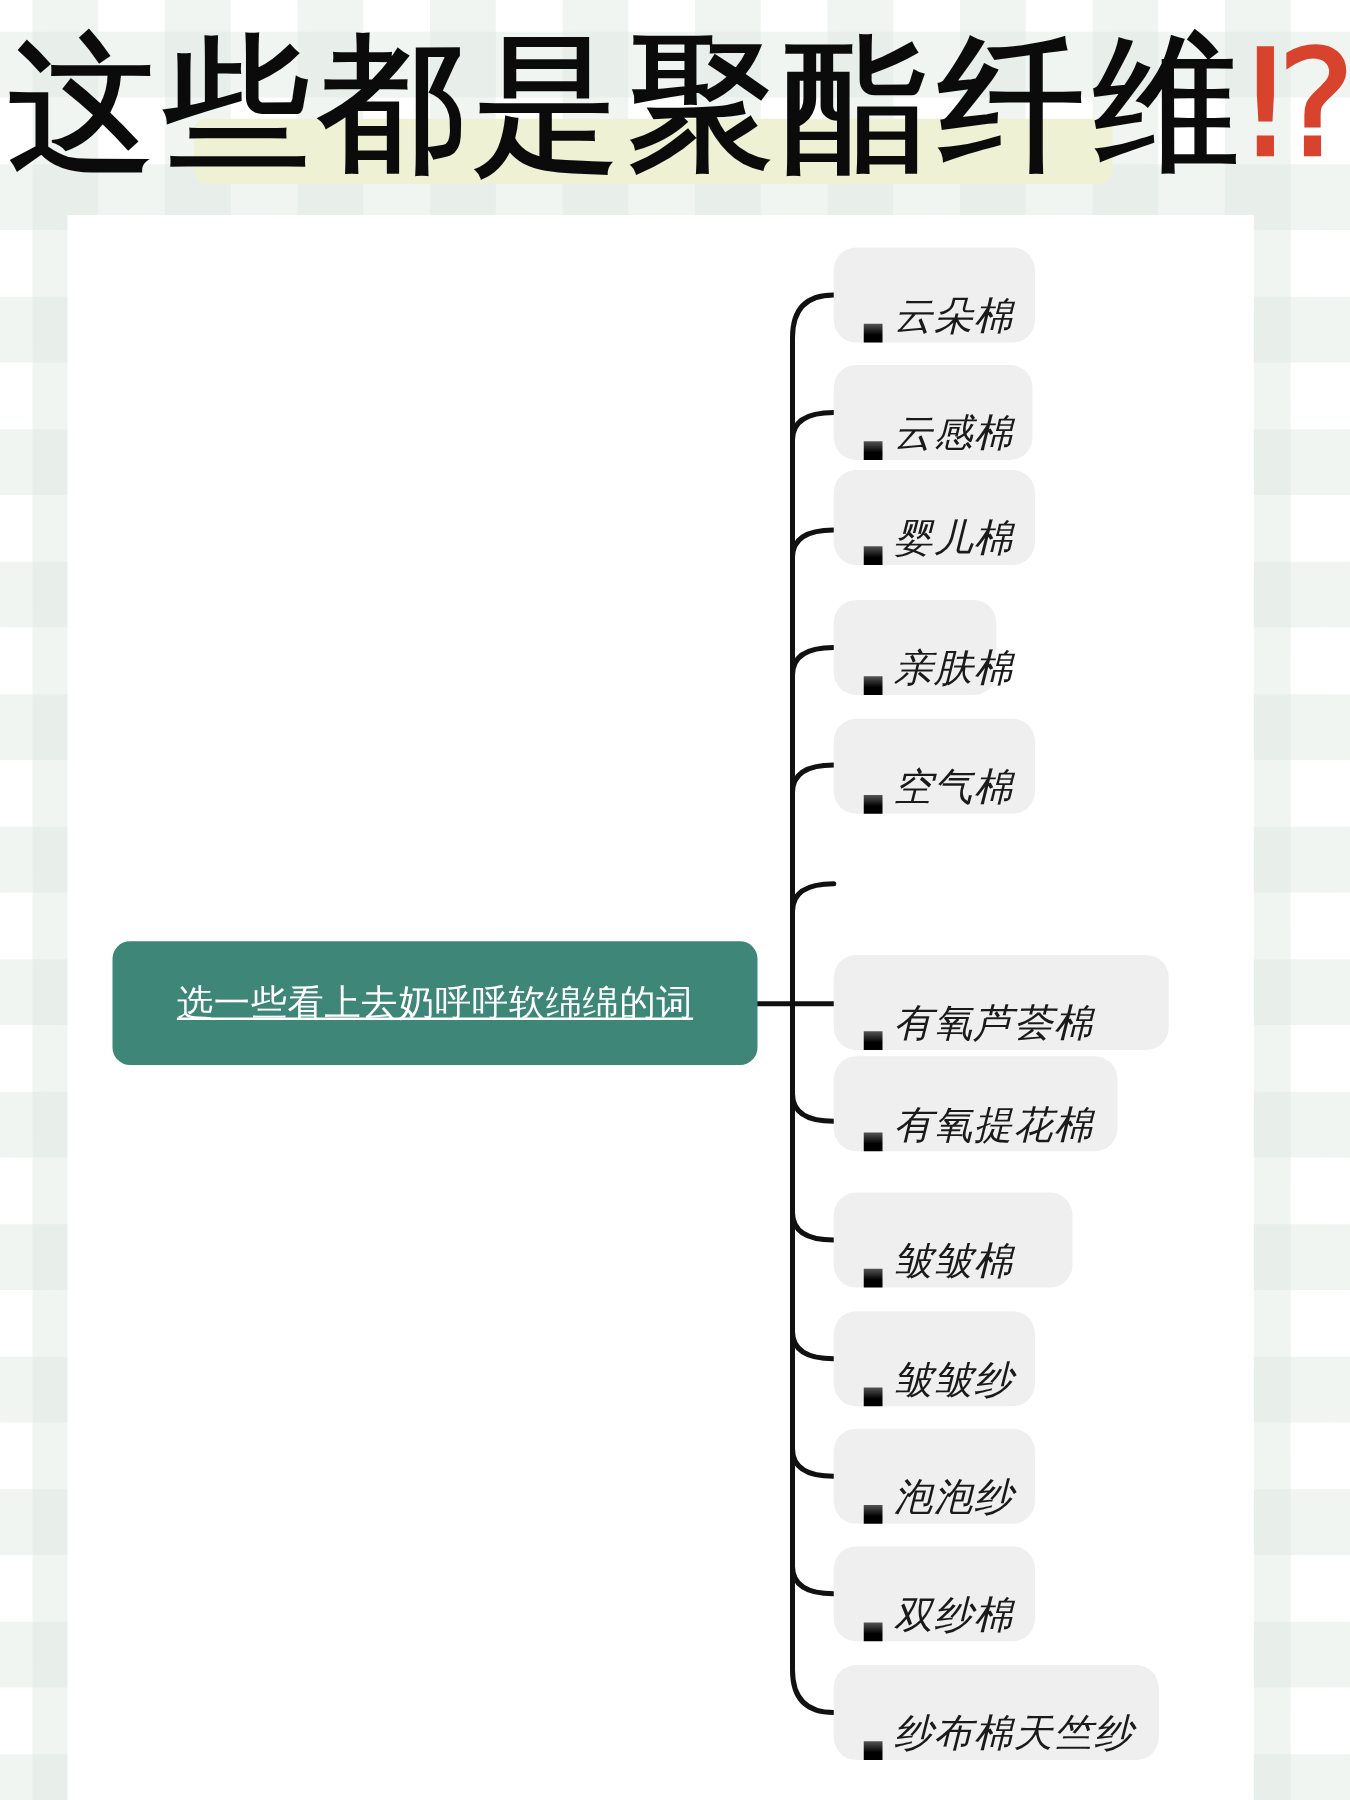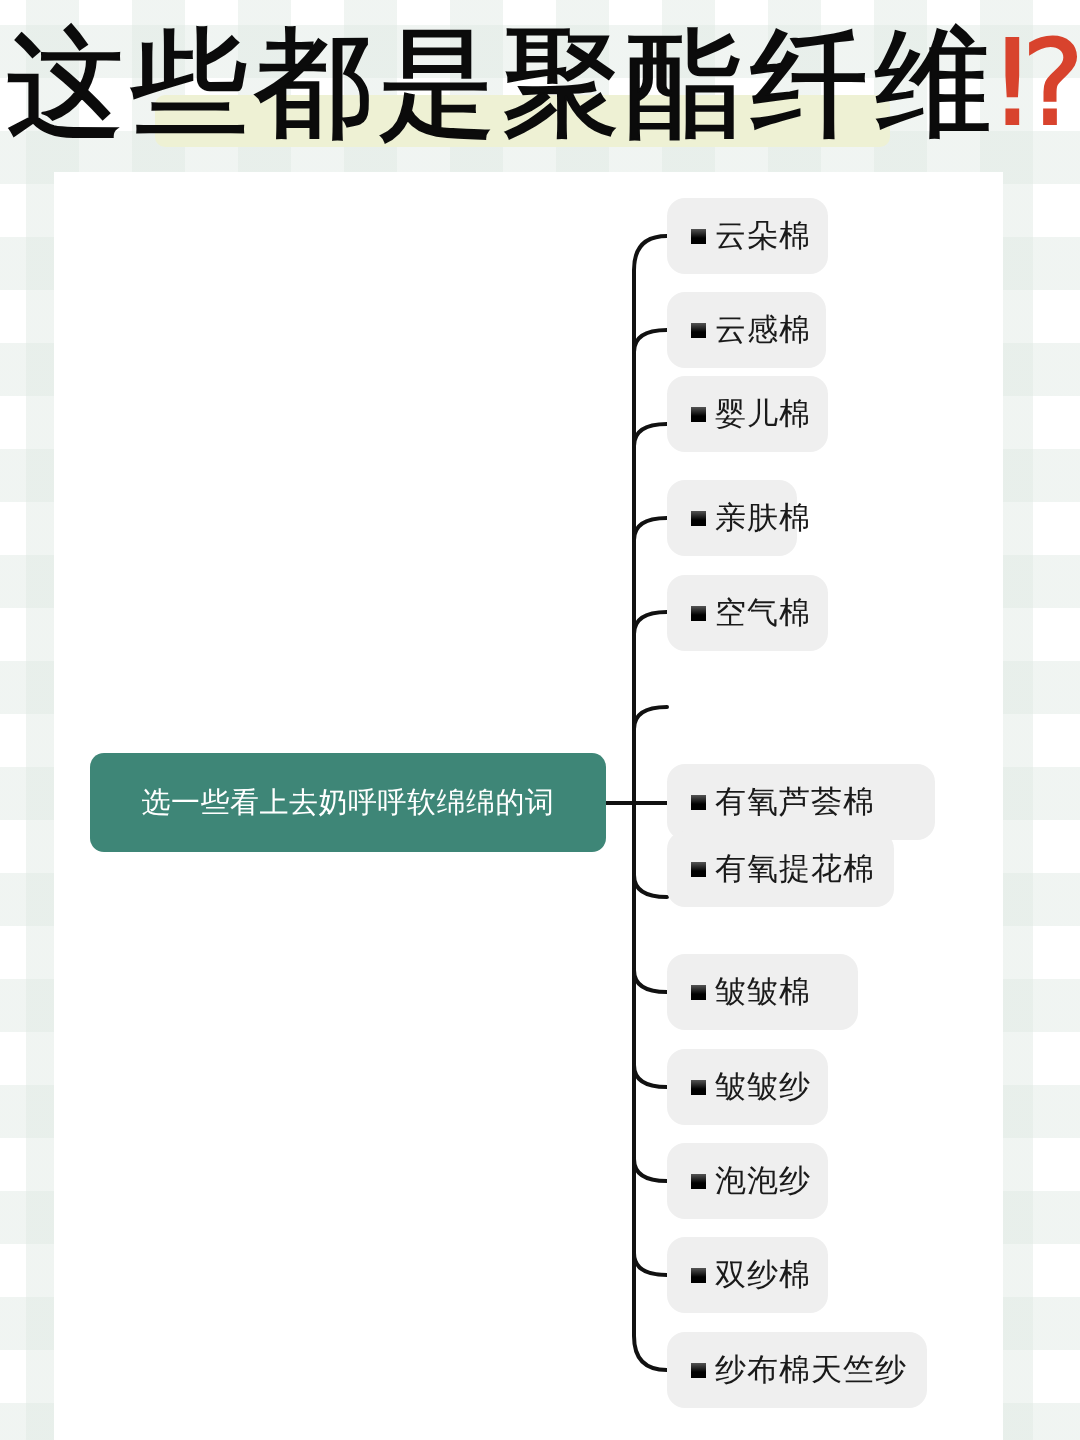--- a/index.html
+++ b/index.html
@@ -32,26 +32,27 @@
       background: #ffffff;
     }
     svg.connectors { position: absolute; left: 0; top: 0; }
 
     .root {
       position: absolute; left: 36px; top: 581px; width: 516px; height: 99px;
       background: #3e8677; border-radius: 14px;
       display: flex; align-items: center; justify-content: center;
       color: #ffffff; font-size: 29px; letter-spacing: 0.5px;
       font-family: "DejaVu Sans", sans-serif;
+      text-decoration: underline;
     }
     .node {
       position: absolute; left: 613px; height: 76px;
       background: #efefef; border-radius: 18px;
-      display: flex; align-items: center; padding: 0 16px 0 24px;
-      box-sizing: border-box; white-space: nowrap;
+      display: flex; align-items: flex-end; padding: 0 16px 0 24px;
+      box-sizing: border-box; white-space: nowrap; font-style: italic;
     }
     .node .bullet {
       width: 15px; height: 15px; margin-right: 9px; flex: 0 0 auto;
       background: linear-gradient(180deg, #555 0%, #000 60%);
     }
     .node .label { font-size: 31px; color: #1a1a1a; letter-spacing: 1px; }
   </style>
 </head>
 <body>
 
@@ -102,21 +103,21 @@
       <span class="label">亲肤棉</span>
     </div>
   <div class="node" style="top:403px;width:161px">
       <span class="bullet"></span>
       <span class="label">空气棉</span>
     </div>
   <div class="node" style="top:592px;width:268px">
       <span class="bullet"></span>
       <span class="label">有氧芦荟棉</span>
     </div>
-  <div class="node" style="top:659px;width:227px">
+  <div class="node" style="top:673px;width:227px">
       <span class="bullet"></span>
       <span class="label">有氧提花棉</span>
     </div>
   <div class="node" style="top:782px;width:191px">
       <span class="bullet"></span>
       <span class="label">皱皱棉</span>
     </div>
   <div class="node" style="top:877px;width:161px">
       <span class="bullet"></span>
       <span class="label">皱皱纱</span>

